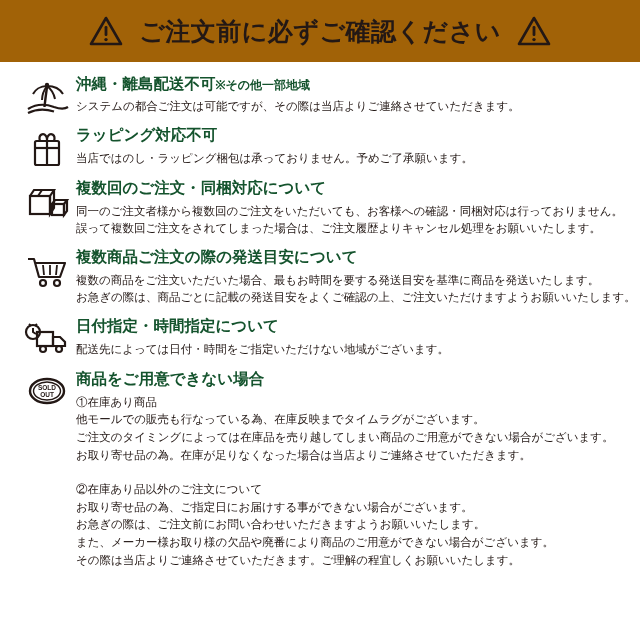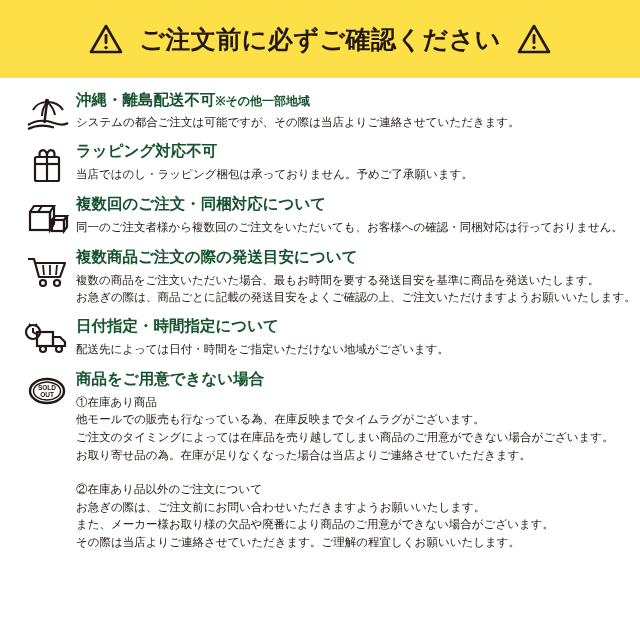--- a/index.html
+++ b/index.html
@@ -16,22 +16,22 @@
   }
   .page {
     width: 640px;
     height: 640px;
     position: relative;
     box-sizing: border-box;
   }
 
   
   .header {
-    background: #fde047;
-    height: 78px;
+    background: #a16207;
+    height: 62px;
     display: flex;
     align-items: center;
     justify-content: center;
     gap: 16px;
     box-sizing: border-box;
   }
   .header-title {
     font-size: 25px;
     font-weight: bold;
     letter-spacing: 0.5px;
@@ -159,20 +159,21 @@
           <path d="M26 16 L26 34 L30 28 L30 10" fill="none" stroke="#231815" stroke-width="2.2"></path>
           <line x1="14" y1="16" x2="18" y2="10" stroke="#231815" stroke-width="2"></line>
           <rect x="28" y="24" width="12" height="11" fill="none" stroke="#231815" stroke-width="2.2"></rect>
           <path d="M28 24 L31 20 L43 20 L40 24" fill="none" stroke="#231815" stroke-width="2.2"></path>
           <path d="M40 24 L40 35 L43 31 L43 20" fill="none" stroke="#231815" stroke-width="2.2"></path>
         </svg>
       </div>
       <div class="text-cell">
         <p class="sec-title">複数回のご注文・同梱対応について</p>
         <p class="sec-line">同一のご注文者様から複数回のご注文をいただいても、お客様への確認・同梱対応は行っておりません。</p>
+        <p class="sec-line">誤って複数回ご注文をされてしまった場合は、ご注文履歴よりキャンセル処理をお願いいたします。</p>
       </div>
     </div>
 
     <div class="section">
       <div class="icon-cell">
         <svg viewBox="0 0 46 42" width="46" height="42">
           <path d="M4 10 L10 10 L15 28 L36 28 L41 14 L12 14" fill="none" stroke="#231815" stroke-width="2.2" stroke-linejoin="round"></path>
           <line x1="19" y1="16" x2="20" y2="26" stroke="#231815" stroke-width="1.8"></line>
           <line x1="26" y1="16" x2="26" y2="26" stroke="#231815" stroke-width="1.8"></line>
           <line x1="33" y1="16" x2="32" y2="26" stroke="#231815" stroke-width="1.8"></line>
@@ -215,20 +216,21 @@
           <text x="23" y="26" font-family="Liberation Sans, sans-serif" font-size="6.5" font-weight="bold" text-anchor="middle" fill="#231815">OUT</text>
         </svg>
       </div>
       <div class="text-cell">
         <p class="sec-title">商品をご用意できない場合</p>
         <p class="sec-line">①在庫あり商品</p>
         <p class="sec-line">他モールでの販売も行なっている為、在庫反映までタイムラグがございます。</p>
         <p class="sec-line">ご注文のタイミングによっては在庫品を売り越してしまい商品のご用意ができない場合がございます。</p>
         <p class="sec-line">お取り寄せ品の為。在庫が足りなくなった場合は当店よりご連絡させていただきます。</p>
         <p class="sec-line spaced">②在庫あり品以外のご注文について</p>
+        <p class="sec-line">お取り寄せ品の為、ご指定日にお届けする事ができない場合がございます。</p>
         <p class="sec-line">お急ぎの際は、ご注文前にお問い合わせいただきますようお願いいたします。</p>
         <p class="sec-line">また、メーカー様お取り様の欠品や廃番により商品のご用意ができない場合がございます。</p>
         <p class="sec-line">その際は当店よりご連絡させていただきます。ご理解の程宜しくお願いいたします。</p>
       </div>
     </div>
 
   </div>
 </div>
 
 </body></html>

